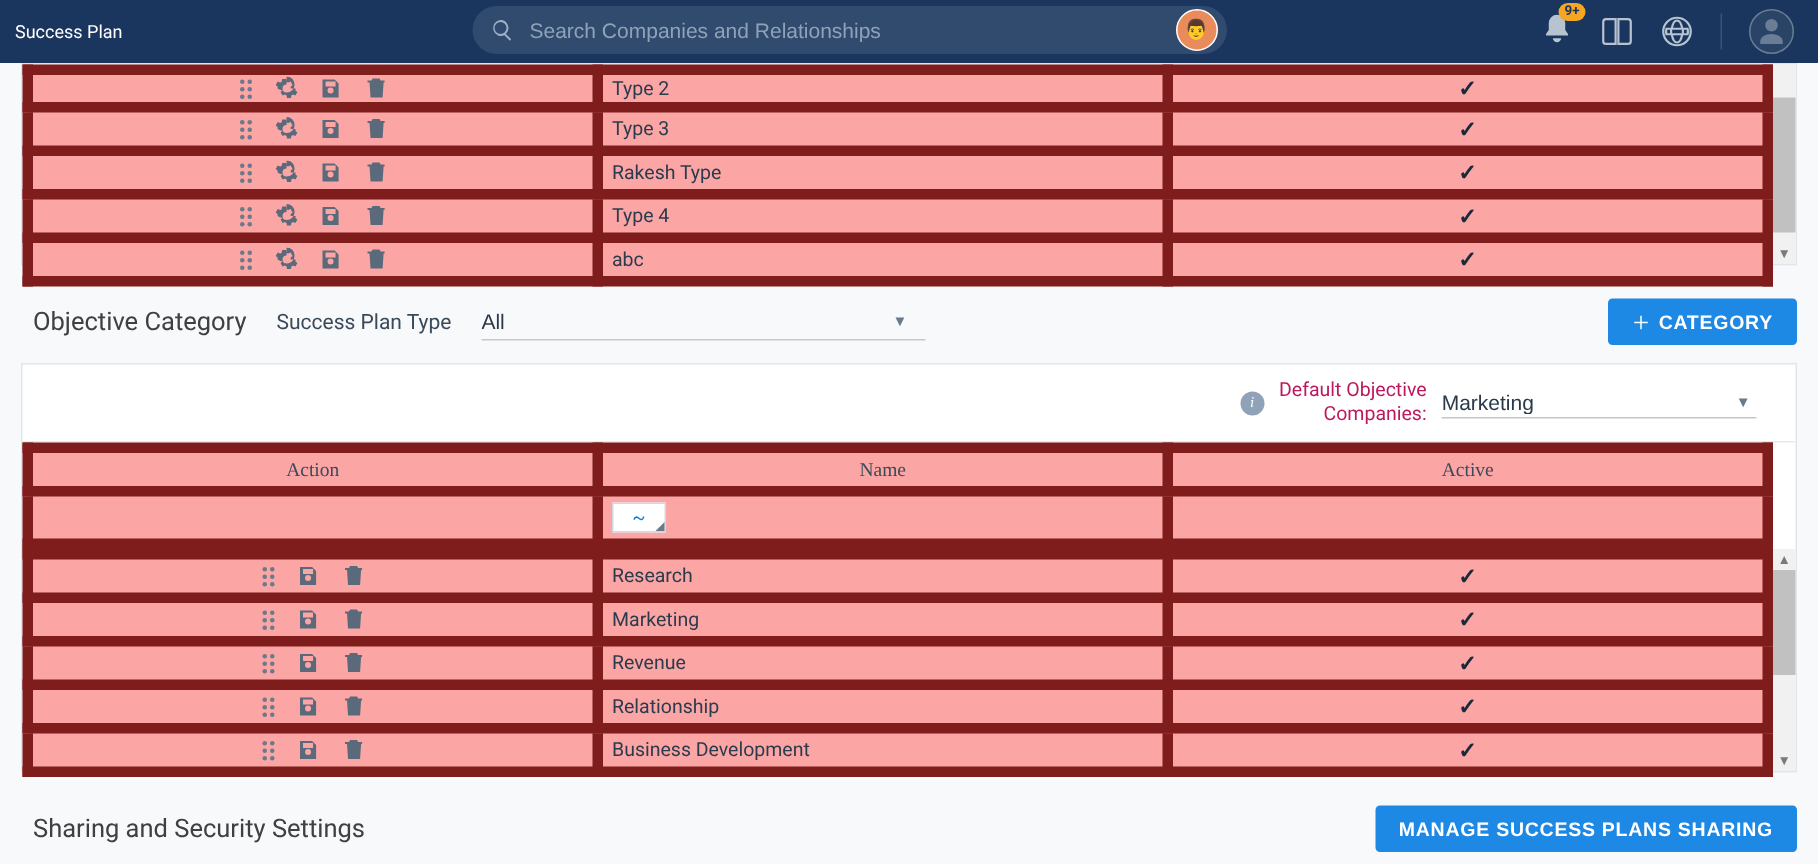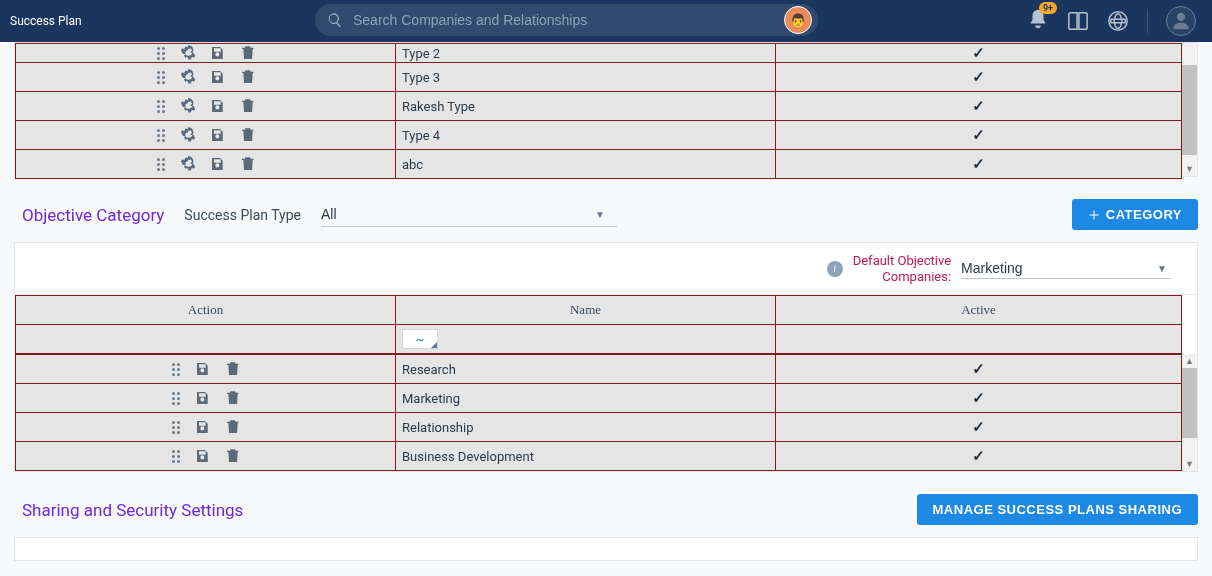--- a/index.html
+++ b/index.html
@@ -23,34 +23,34 @@
   
   .page{padding:0 14px 14px 14px; height:calc(576px - 42px); overflow:hidden auto; position:relative;}
   
   
   .tbl-wrap{border:1px solid #e1e5e9;background:#fff;position:relative;}
   .scroller{position:absolute;right:0;top:0;width:15px;height:100%;background:#f1f1f1;}
   .scroller .thumb{background:#c1c1c1;width:100%;}
   .scroller .arr{height:14px;display:flex;align-items:center;justify-content:center;font-size:9px;color:#7a7a7a;}
   
   .tbl{width:100%;border-collapse:collapse;table-layout:fixed;}
-  .tbl td,.tbl th{border:1px solid #7f1d1d;height:29px;font-size:13px;text-align:left;padding:0 6px;vertical-align:middle;background:#e5e5e5;}
+  .tbl td,.tbl th{border:7px solid #7f1d1d;height:29px;font-size:13px;text-align:left;padding:0 6px;vertical-align:middle;background:#fca5a5;}
   .tbl th{font-weight:500;color:#3a4a5a;font-family:Liberation Serif, serif;}
   .tbl .c-action{width:380px;text-align:center;}
   .tbl .c-name{width:380px;}
   .tbl .c-active{text-align:center;}
   .act-cell{display:flex;gap:14px;justify-content:center;align-items:center;}
   .row-ico{width:16px;height:16px;fill:#5a6a7a;cursor:pointer;}
   .drag{width:10px;display:flex;flex-wrap:wrap;gap:2px;justify-content:center;cursor:grab;}
   .drag span{width:3px;height:3px;background:#6a7a8a;border-radius:50%;}
   .chk{font-size:15px;color:#1a2a3a;font-weight:700;}
   
   
   .sec-row{display:flex;align-items:center;margin:22px 0 12px 8px;gap:20px;}
-  .sec-title{font-size:17px;color:#6d28d9;}
+  .sec-title{font-size:17px;color:#404040;}
   .sel-label{font-size:14px;color:#3a4a5a;}
   .sel{border:none;border-bottom:1px solid #c1c8cf;background:transparent;font-size:14px;color:#2a3a4a;padding:4px 0;min-width:296px;outline:none;}
   .sel-caret{margin-left:-22px;pointer-events:none;color:#6a7a8a;font-size:10px;}
   .btn{background:#1e88e5;color:#fff;border:none;border-radius:3px;font-size:13px;font-weight:600;letter-spacing:.5px;padding:8px 16px;display:inline-flex;align-items:center;gap:6px;cursor:pointer;}
   .btn.plus svg{width:12px;height:12px;fill:#fff;}
   
   .def-row{display:flex;align-items:center;justify-content:flex-end;padding:10px 30px 10px 0;border-bottom:1px solid #e7eaed;gap:10px;}
   .info-ico{width:16px;height:16px;border-radius:50%;background:#8fa2b8;color:#fff;font-size:10px;display:flex;align-items:center;justify-content:center;font-style:italic;font-family:serif;}
   .def-lbl{font-size:13px;color:#be185d;text-align:right;line-height:1.2;}
   .def-sel{border:none;border-bottom:1px solid #c1c8cf;font-size:14px;color:#2a3a4a;min-width:210px;padding:2px 0;outline:none;background:transparent;}
@@ -357,20 +357,42 @@
                     <span></span>
                   </div>
                   <svg class="row-ico" viewBox="0 0 16 16">
                     <use href="#ico-save"></use>
                   </svg>
                   <svg class="row-ico" viewBox="0 0 16 16">
                     <use href="#ico-trash"></use>
                   </svg>
                 </div>
               </td>
+              <td class="c-name">Revenue</td>
+              <td class="c-active"><span class="chk">✓</span></td>
+            </tr>
+            <tr>
+              <td class="c-action">
+                <div class="act-cell">
+                  <div class="drag">
+                    <span></span>
+                    <span></span>
+                    <span></span>
+                    <span></span>
+                    <span></span>
+                    <span></span>
+                  </div>
+                  <svg class="row-ico" viewBox="0 0 16 16">
+                    <use href="#ico-save"></use>
+                  </svg>
+                  <svg class="row-ico" viewBox="0 0 16 16">
+                    <use href="#ico-trash"></use>
+                  </svg>
+                </div>
+              </td>
               <td class="c-name">Relationship</td>
               <td class="c-active"><span class="chk">✓</span></td>
             </tr>
             <tr>
               <td class="c-action">
                 <div class="act-cell">
                   <div class="drag">
                     <span></span>
                     <span></span>
                     <span></span>

